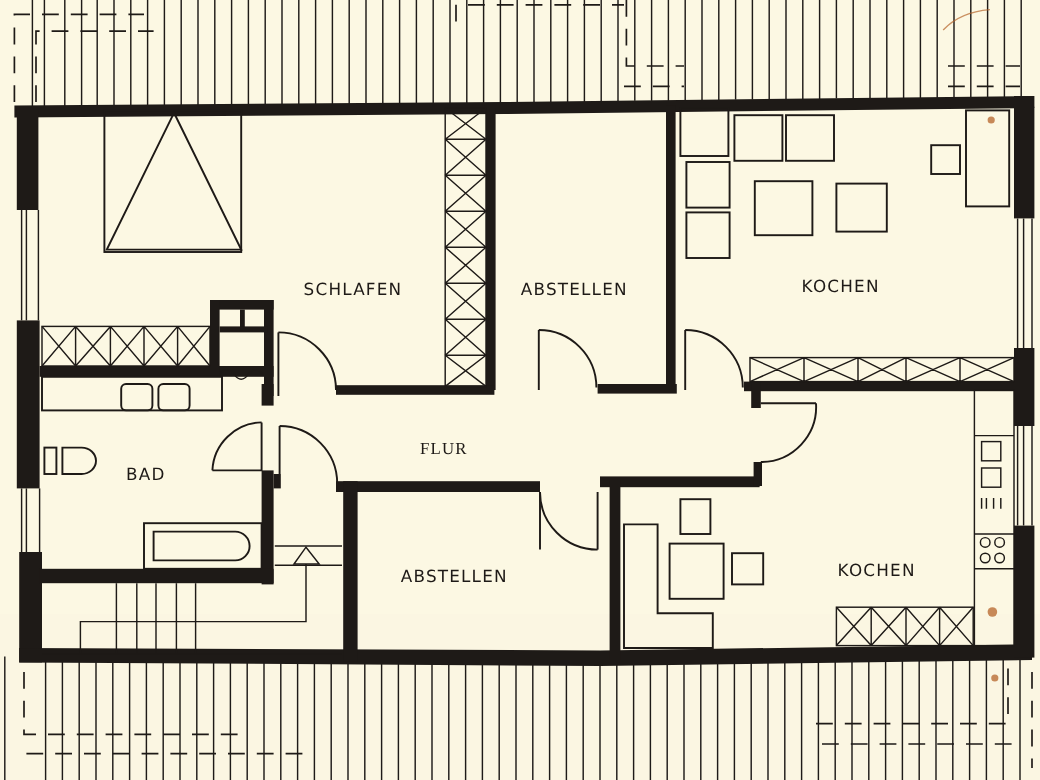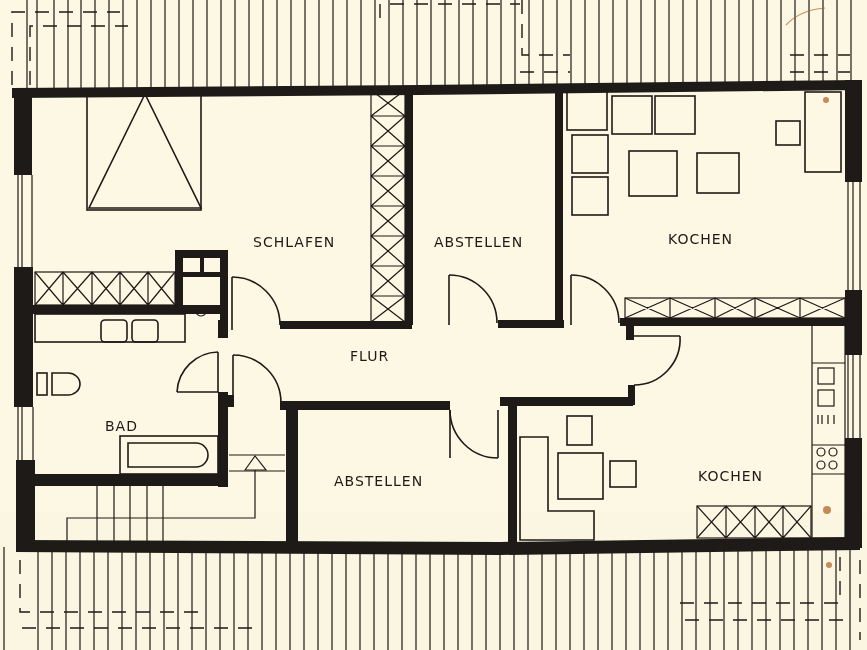--- a/index.html
+++ b/index.html
@@ -320,17 +320,17 @@
     <circle class="stain" cx="826" cy="100" r="3"></circle>
     <circle class="stain" cx="827" cy="510" r="4"></circle>
     <circle class="stain" cx="829" cy="565" r="3"></circle>
     <path d="M786 25 Q800 10 825 8" stroke="#b5642a" stroke-width="1.2" fill="none" opacity="0.7"></path>
   </g>
 </svg>
 
 <span class="room-label" style="left:253px;top:234px;">SCHLAFEN</span>
 <span class="room-label" style="left:434px;top:234px;">ABSTELLEN</span>
 <span class="room-label" style="left:668px;top:231px;">KOCHEN</span>
-<span class="room-label" style="left:350px;top:348px;">FLUR</span>
-<span class="room-label" style="left:105px;top:418px;">BAD</span>
+<span class="room-label" style="left:350px;top:367px;font-family:Liberation Serif, serif;">FLUR</span>
+<span class="room-label" style="left:105px;top:388px;">BAD</span>
 <span class="room-label" style="left:334px;top:473px;">ABSTELLEN</span>
 <span class="room-label" style="left:682px;top:468px;margin-left:16px;">KOCHEN</span>
 </div>
 
 </body></html>

